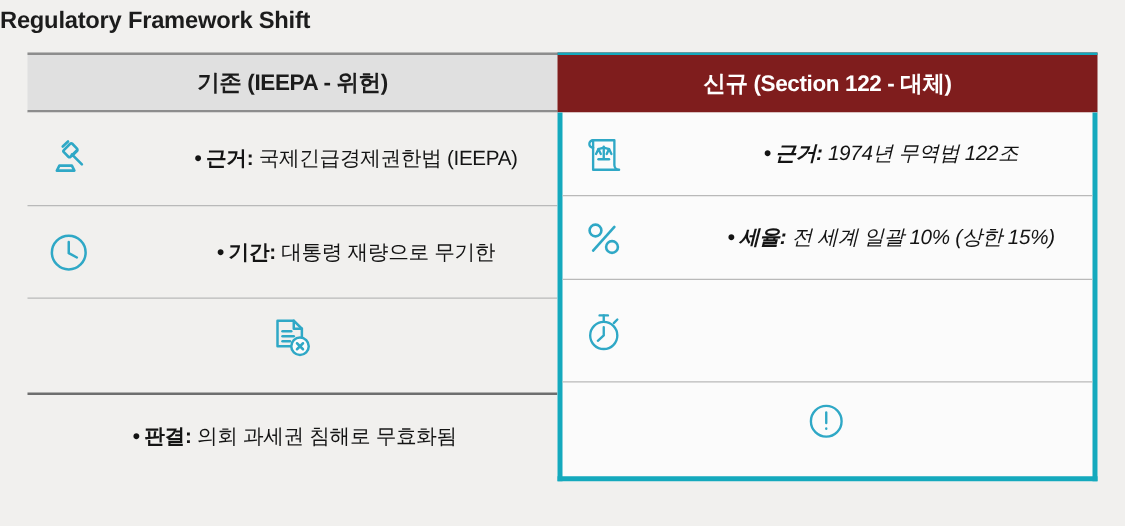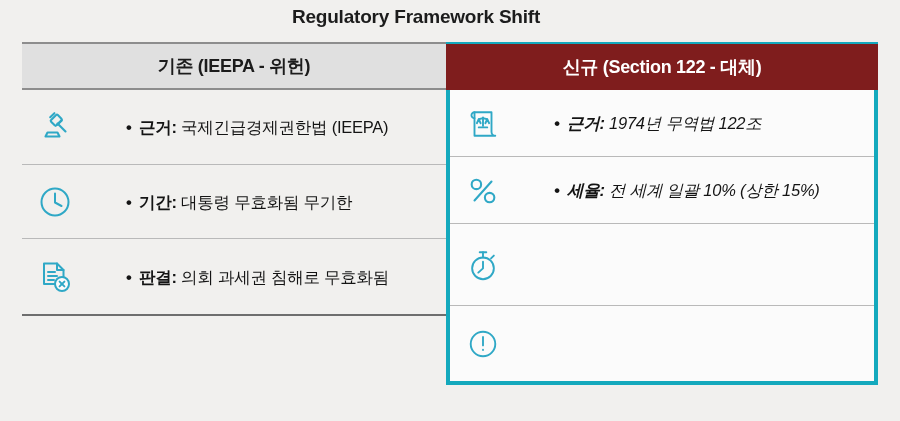--- a/index.html
+++ b/index.html
@@ -13,40 +13,40 @@
     font-family: "Liberation Sans", "DejaVu Sans", sans-serif;
     overflow: hidden;
     position: relative;
   }
 
   #page-title {
     position: absolute;
     top: 6px;
     left: 0;
     width: 832px;
-    text-align: center;
     font-size: 19px;
     font-weight: bold;
     color: #1c1c1c;
     letter-spacing: -0.2px;
   }
 
   #table {
     position: absolute;
     top: 42px;
     left: 22px;
     width: 856px;
     height: 361px;
     display: flex;
     flex-direction: row;
   }
 
   .col {
     position: relative;
     box-sizing: border-box;
+    text-align: center;
   }
   .col-left  { width: 424px; }
   .col-right { width: 432px; }
 
   
   .col-head {
     box-sizing: border-box;
     height: 48px;
     display: flex;
     align-items: center;
@@ -84,21 +84,21 @@
   
   .row {
     box-sizing: border-box;
     display: flex;
     align-items: center;
     padding: 2px 6px 0 4px;
     border-bottom: 1px solid #b9b9b9;
     gap: 40px;
   }
   .col-left .row:last-child,
-  .col-right .row:last-child { border-bottom: none; }
+  .col-right .row:last-child { border-bottom: none; flex-direction: column; }
 
   .col-left  .row { height: 74.5px; }
   .col-right .row { height: 74.5px; }
   .col-right .row.tall { height: 82px; }
   .col-right .row.short { height: 67px; }
 
   .row-icon {
     flex: 0 0 58px;
     height: 46px;
     display: flex;
@@ -154,21 +154,21 @@
 
       <div class="row">
         <span class="row-icon">
           <svg width="36" height="36" viewBox="0 0 36 36" fill="none" stroke="#2fa8c6" stroke-width="2" stroke-linecap="round" stroke-linejoin="round">
             <circle cx="18" cy="18" r="13.5"></circle>
             <polyline points="18,9.5 18,18.5 24.5,22"></polyline>
           </svg>
         </span>
         <span class="row-text">
           <span class="bullet">•</span><span class="lbl">기간:</span>
-          <span>대통령 무효화됨 무기한</span>
+          <span>대통령 재량으로 무기한</span>
         </span>
       </div>
 
       <div class="row">
         <span class="row-icon">
           <svg width="36" height="36" viewBox="0 0 36 36" fill="none" stroke="#2fa8c6" stroke-width="2" stroke-linecap="round" stroke-linejoin="round">
             <path d="M7 4.5 h13 l6.5 6.5 v14 h-19.5 z"></path>
             <polyline points="20,4.5 20,11 26.5,11"></polyline>
             <line x1="11" y1="13" x2="18" y2="13"></line>
             <line x1="11" y1="17" x2="20" y2="17"></line>

